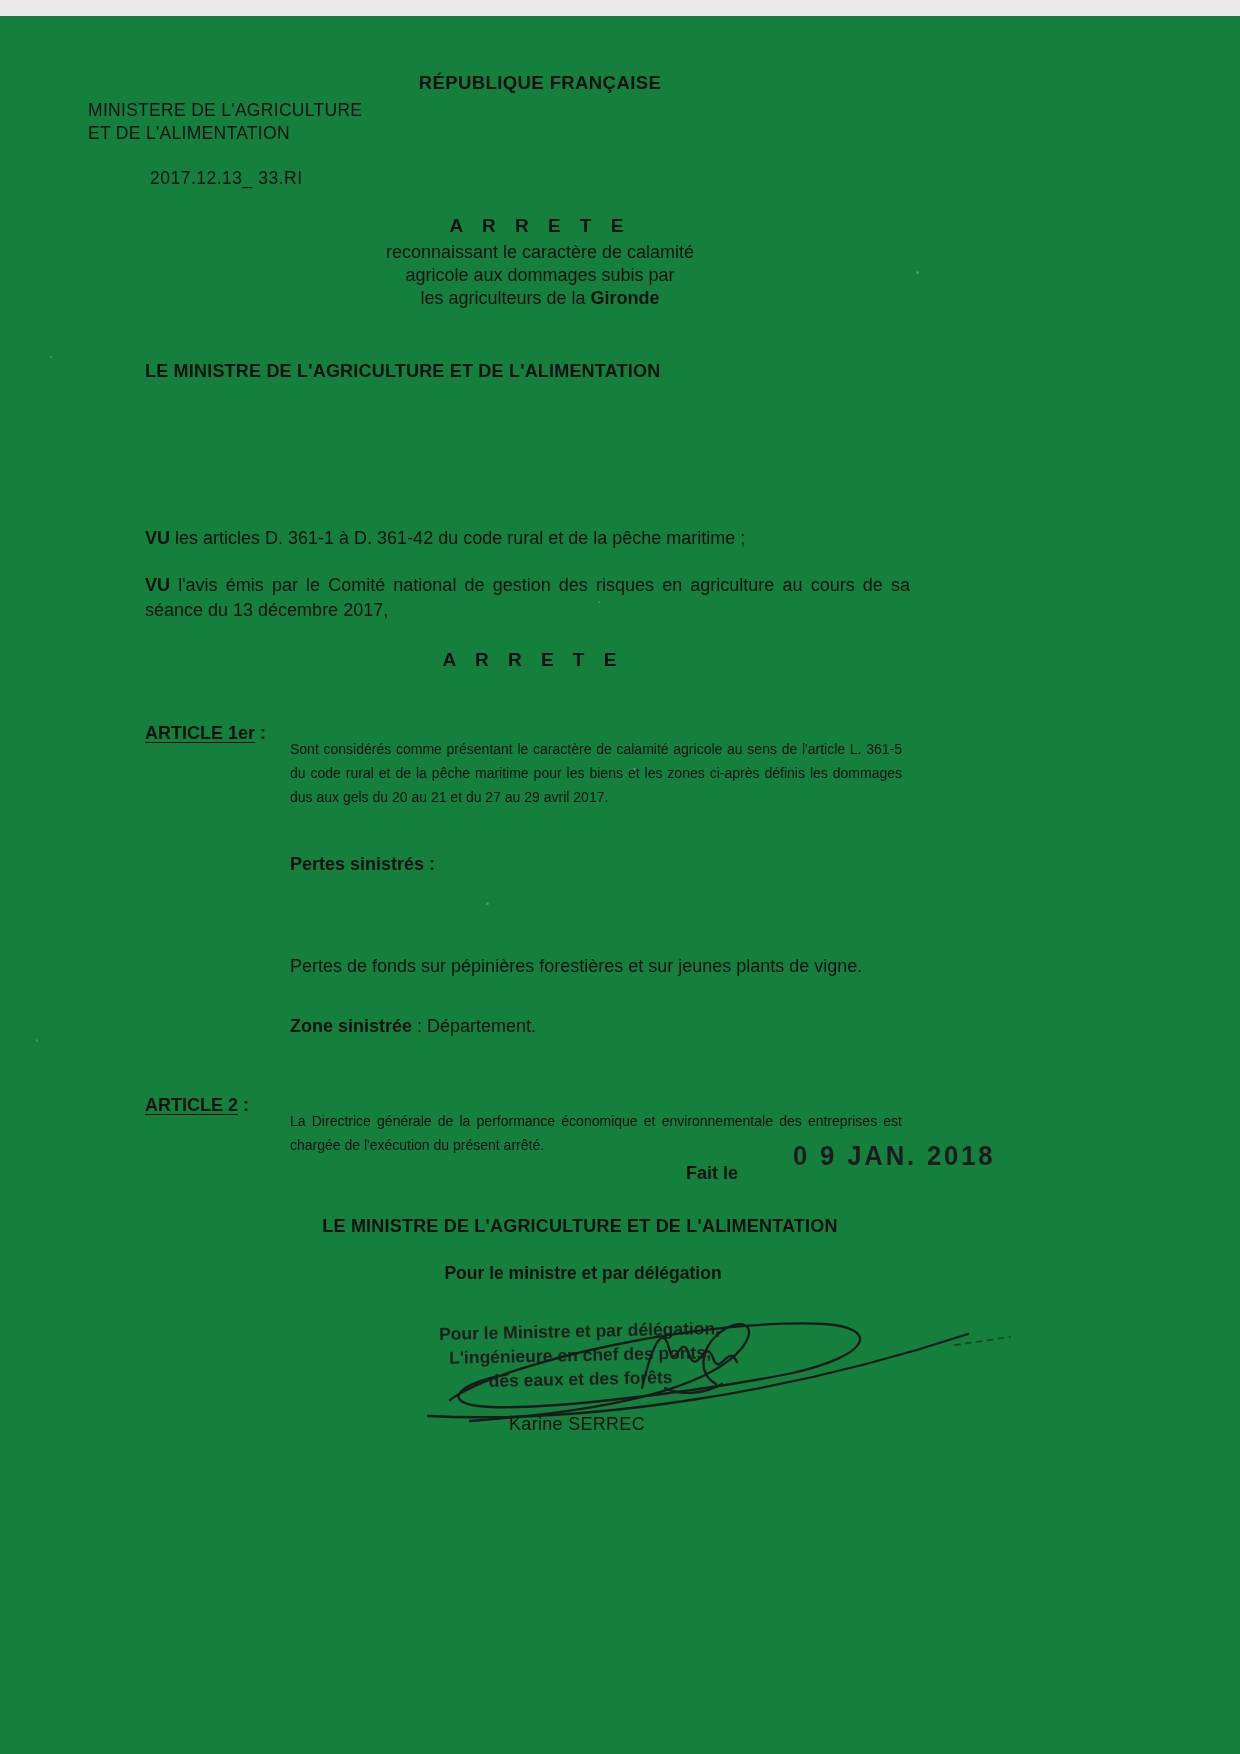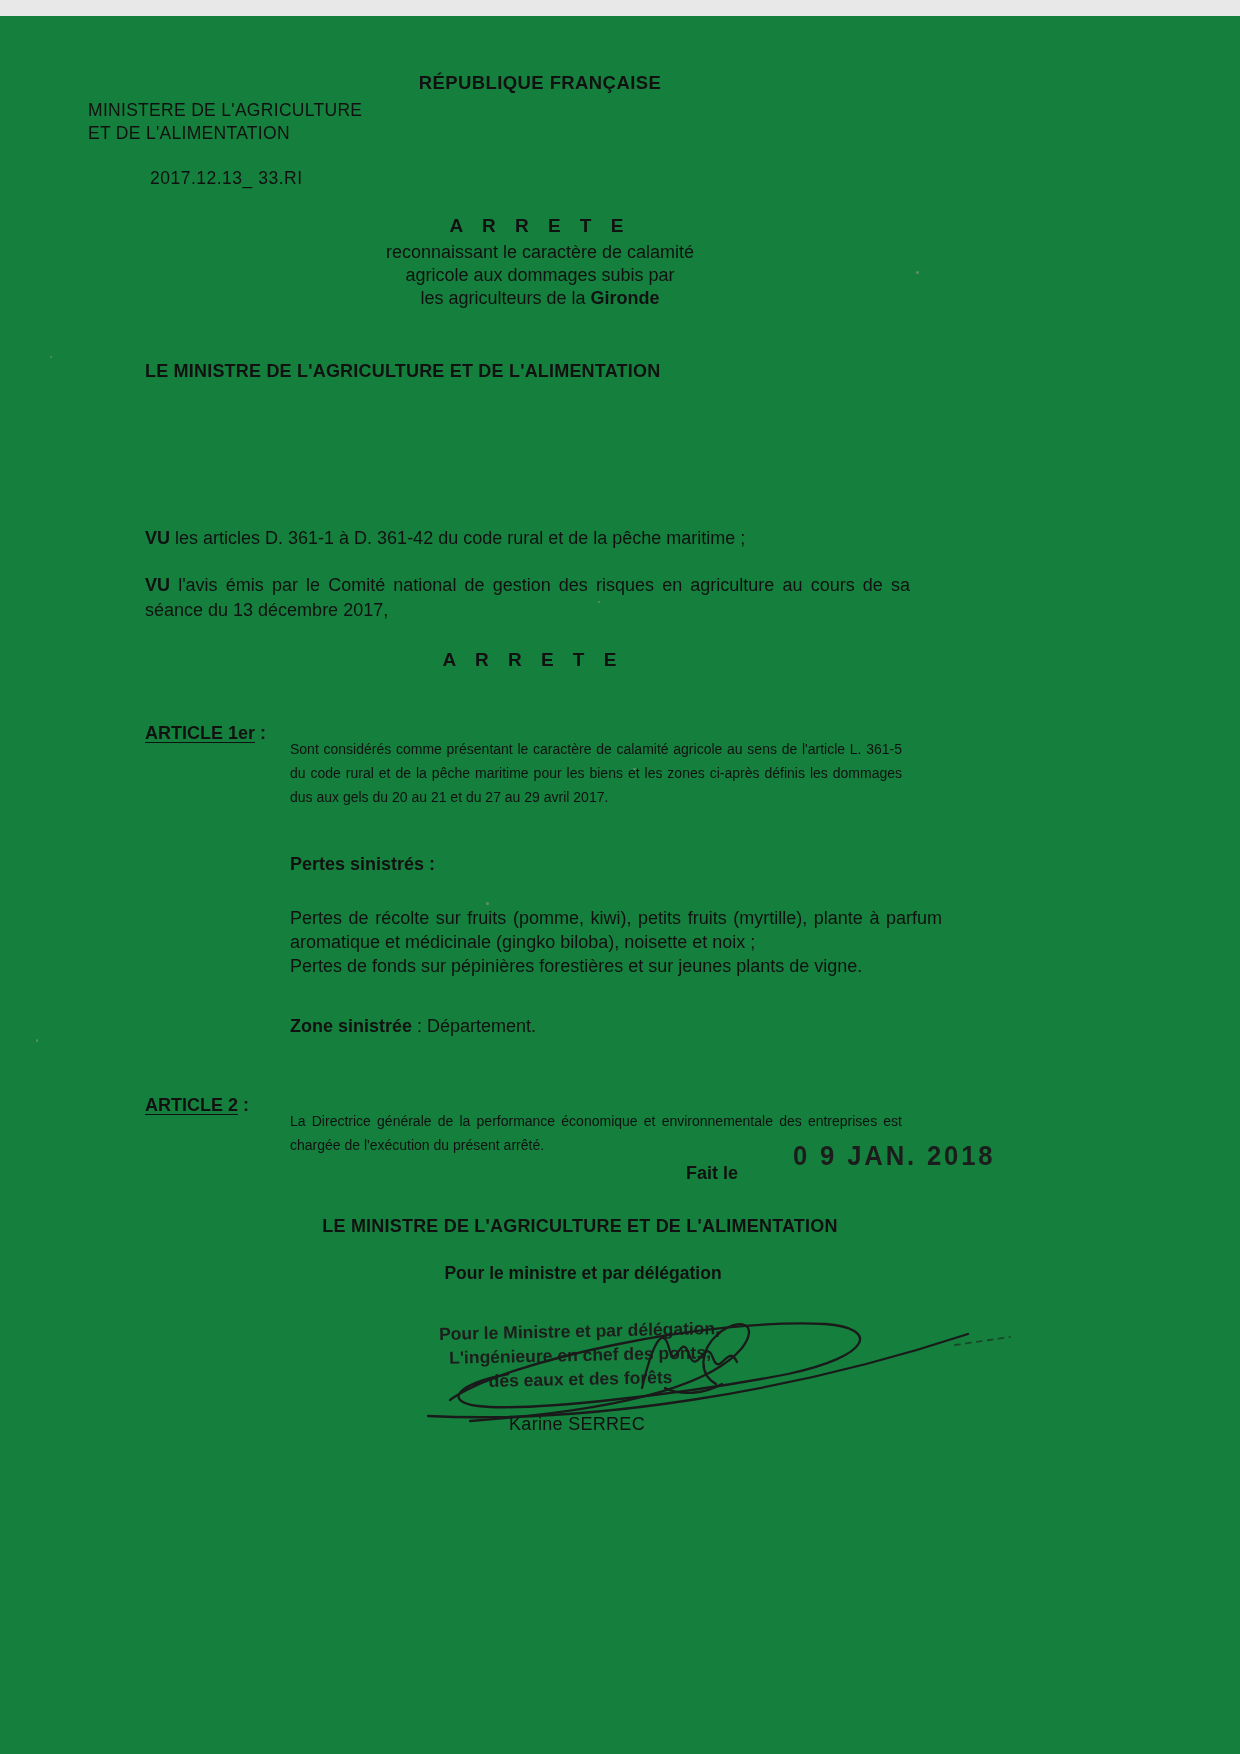--- a/index.html
+++ b/index.html
@@ -96,21 +96,20 @@
 
   <p class="abs recital recital-2 j"><b>VU</b><span> les articles D. 361-1 à D. 361-42 du code rural et de la pêche maritime ;</span></p>
   <p class="abs recital recital-3 j"><b>VU</b><span> l'avis émis par le Comité national de gestion des risques en agriculture au cours de sa séance du 13 décembre 2017,</span></p>
 
   <div class="abs enacting c">A R R E T E</div>
 
   <div class="abs art-label art1-label"><span class="u">ARTICLE 1er</span><span> :</span></div>
   <p class="abs art-body art1-body j">Sont considérés comme présentant le caractère de calamité agricole au sens de l'article L. 361-5 du code rural et de la pêche maritime pour les biens et les zones ci-après définis les dommages dus aux gels du 20 au 21 et du 27 au 29 avril 2017.</p>
 
   <div class="abs biens-heading">Pertes sinistrés :</div>
-  <p class="abs loss-item loss-1 j">Pertes de récolte sur fruits (pomme, kiwi), petits fruits (myrtille), plante à parfum aromatique et médicinale (gingko biloba), noisette et noix ;</p>
   <p class="abs loss-item loss-2">Pertes de fonds sur pépinières forestières et sur jeunes plants de vigne.</p>
 
   <div class="abs zone-line"><span class="b">Zone sinistrée</span><span class="val">: Département.</span></div>
 
   <div class="abs art-label art2-label"><span class="u">ARTICLE 2</span><span> :</span></div>
   <p class="abs art-body art2-body j">La Directrice générale de la performance économique et environnementale des entreprises est chargée de l'exécution du présent arrêté.</p>
 
   <div class="abs fait-le">Fait le</div>
   <div class="abs date-stamp">0 9 JAN. 2018</div>
 

